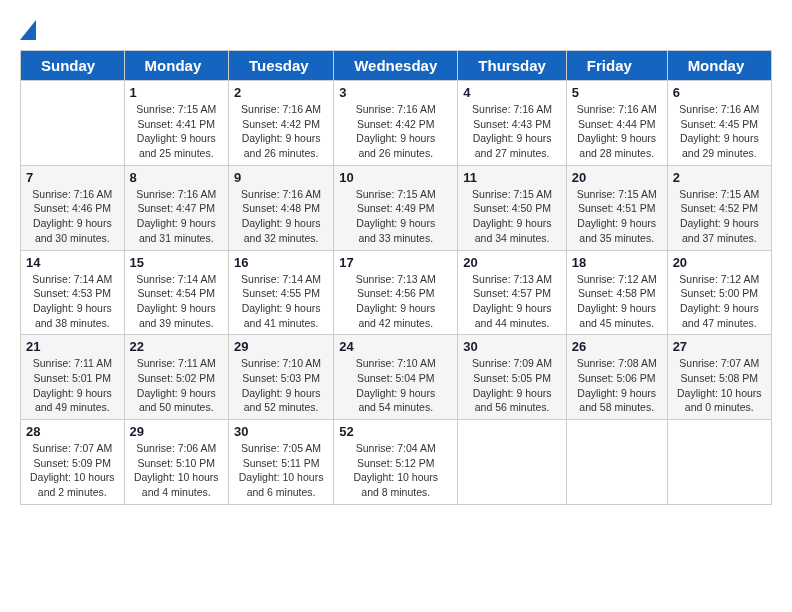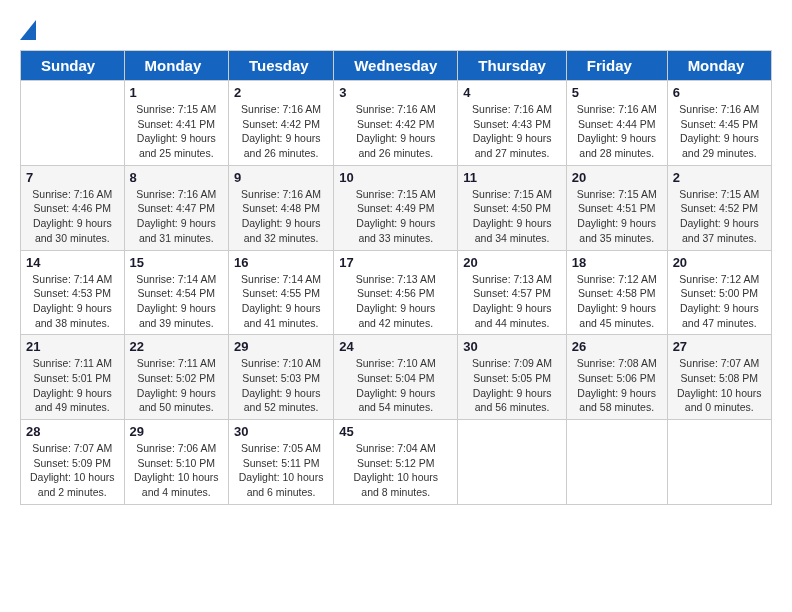--- a/index.html
+++ b/index.html
@@ -233,21 +233,21 @@
         </td>
         <td>
           <span class="day-num">29</span>
           <div class="day-info">Sunrise: 7:06 AM<br>Sunset: 5:10 PM<br>Daylight: 10 hours<br>and 4 minutes.</div>
         </td>
         <td>
           <span class="day-num">30</span>
           <div class="day-info">Sunrise: 7:05 AM<br>Sunset: 5:11 PM<br>Daylight: 10 hours<br>and 6 minutes.</div>
         </td>
         <td>
-          <span class="day-num">45</span>
+          <span class="day-num">52</span>
           <div class="day-info">Sunrise: 7:04 AM<br>Sunset: 5:12 PM<br>Daylight: 10 hours<br>and 8 minutes.</div>
         </td>
         <td></td>
         <td></td>
         <td></td>
       </tr>
     </tbody>
 </table>
 
 </body></html>

